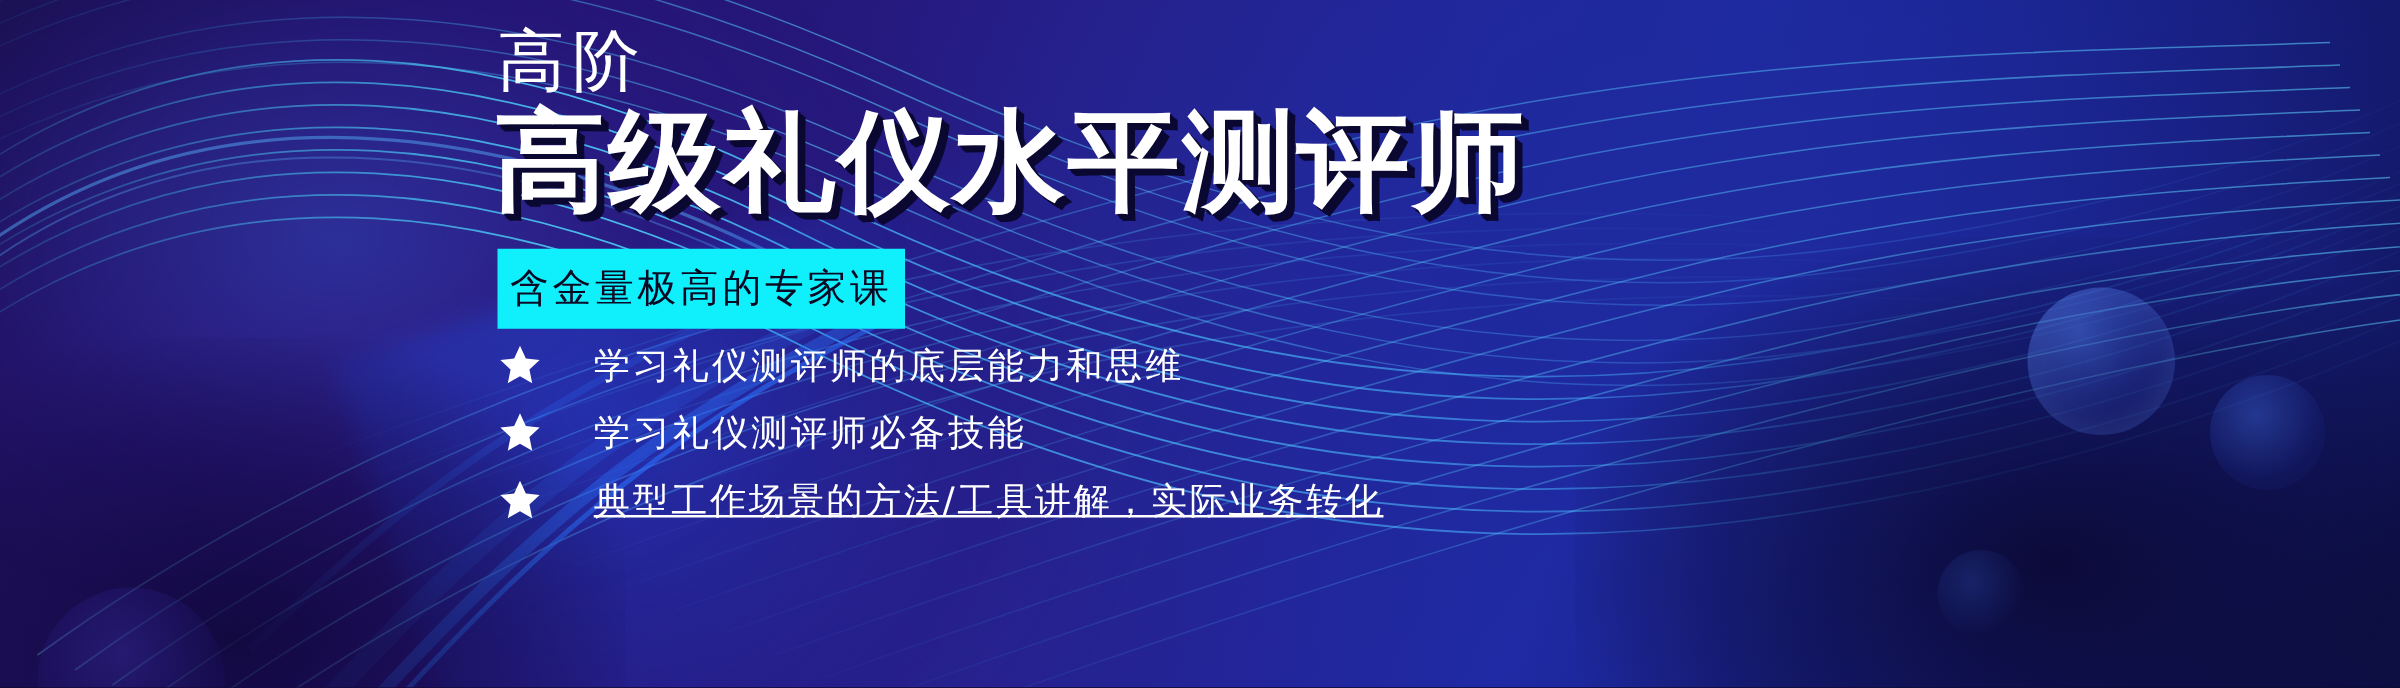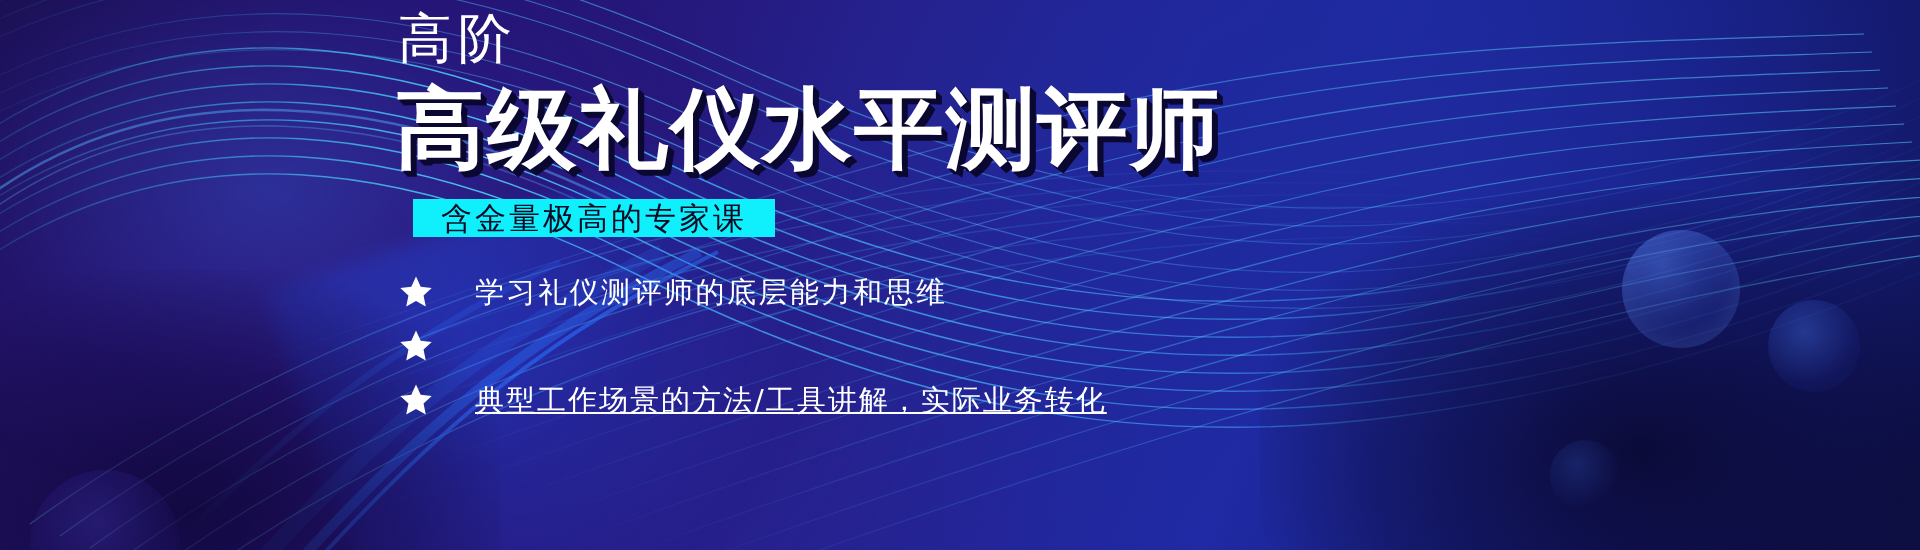--- a/index.html
+++ b/index.html
@@ -83,21 +83,21 @@
     position: absolute;
     left: 395px;
     top: 0;
     width: 1100px;
     height: 550px;
   }
 
   .eyebrow {
     position: absolute;
     left: 3px;
-    top: 12px;
+    top: 22px;
     font-size: 54px;
     line-height: 1;
     color: #ffffff;
     letter-spacing: 6px;
     font-weight: 400;
   }
 
   .headline {
     position: absolute;
     left: 0px;
@@ -113,24 +113,24 @@
        5px 5px 0 #0a0730,
        4px 4px 0 #0a0730,
        3px 3px 0 #0b0833,
        2px 2px 0 #0b0833;
     transform: scaleX(1.02);
     transform-origin: left center;
   }
 
   .badge {
     position: absolute;
-    left: 18px;
+    left: 3px;
     top: 199px;
-    height: 38px;
-    padding: 0 28px;
+    height: 64px;
+    padding: 0 10px;
     background: #0ff0fc;
     display: flex;
     align-items: center;
     box-sizing: border-box;
   }
   .badge-text {
     font-size: 31px;
     line-height: 1;
     color: #0b0a24;
     letter-spacing: 3px;
@@ -293,20 +293,21 @@
         <svg class="star-icon" viewBox="0 0 32 32" xmlns="http://www.w3.org/2000/svg">
           <polygon fill="#ffffff" points="16,1.5 20.4,11.1 30.8,12.3 23.1,19.4 25.2,29.7 16,24.5 6.8,29.7 8.9,19.4 1.2,12.3 11.6,11.1"></polygon>
         </svg>
         <span class="bullet-text">学习礼仪测评师的底层能力和思维</span>
       </div>
 
       <div class="bullet b2">
         <svg class="star-icon" viewBox="0 0 32 32" xmlns="http://www.w3.org/2000/svg">
           <polygon fill="#ffffff" points="16,1.5 20.4,11.1 30.8,12.3 23.1,19.4 25.2,29.7 16,24.5 6.8,29.7 8.9,19.4 1.2,12.3 11.6,11.1"></polygon>
         </svg>
+        <span class="bullet-text">学习礼仪测评师必备技能</span>
       </div>
 
       <div class="bullet b3">
         <svg class="star-icon" viewBox="0 0 32 32" xmlns="http://www.w3.org/2000/svg">
           <polygon fill="#ffffff" points="16,1.5 20.4,11.1 30.8,12.3 23.1,19.4 25.2,29.7 16,24.5 6.8,29.7 8.9,19.4 1.2,12.3 11.6,11.1"></polygon>
         </svg>
         <span class="bullet-text">典型工作场景的方法/工具讲解，实际业务转化</span>
       </div>
 
     </div>

